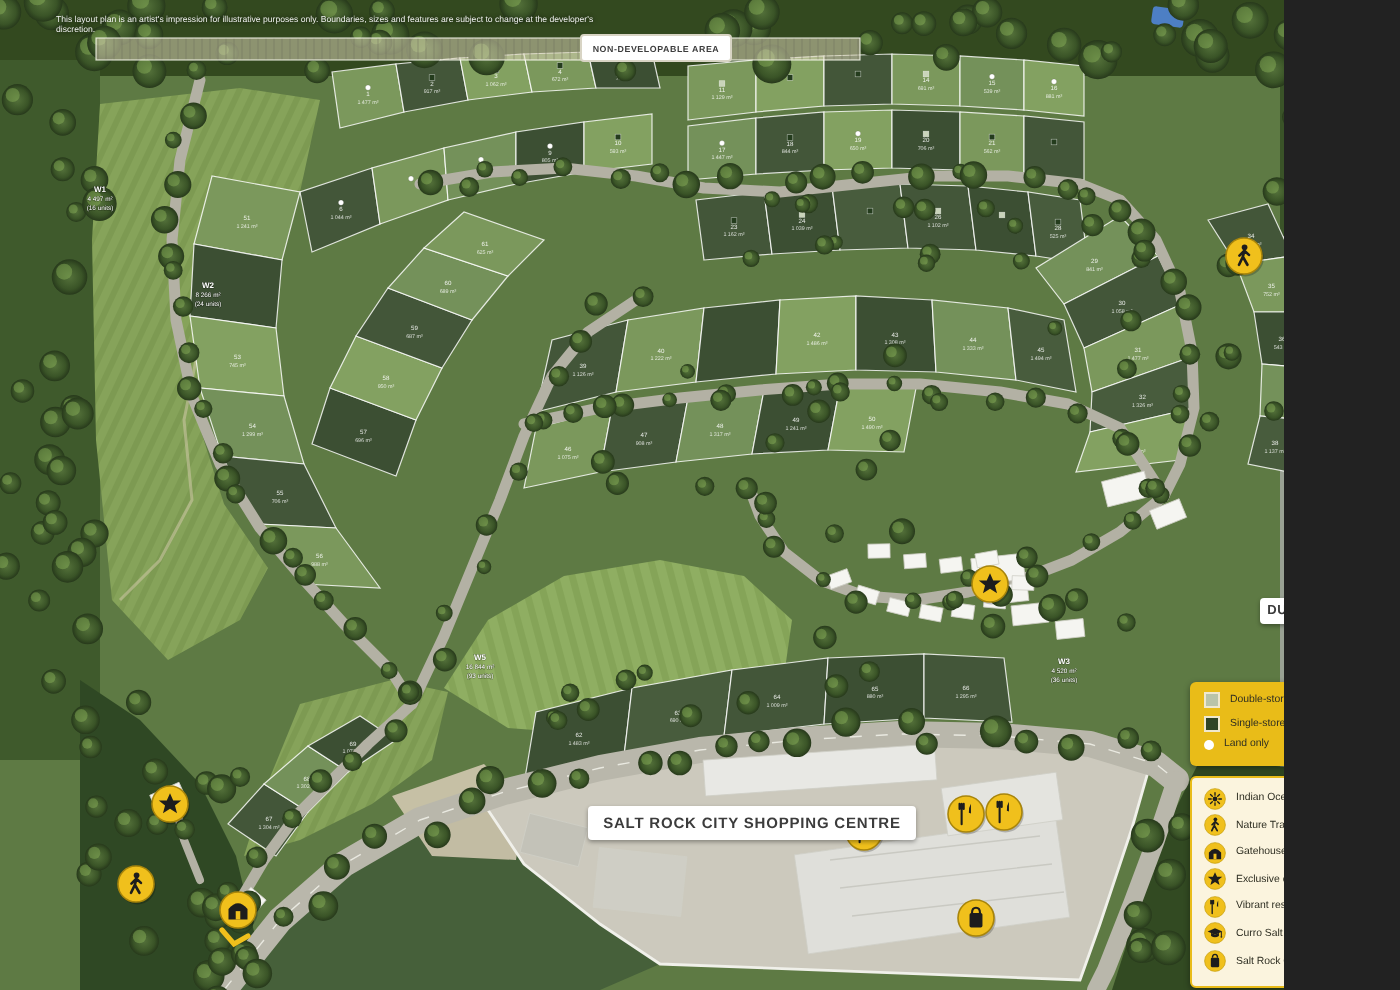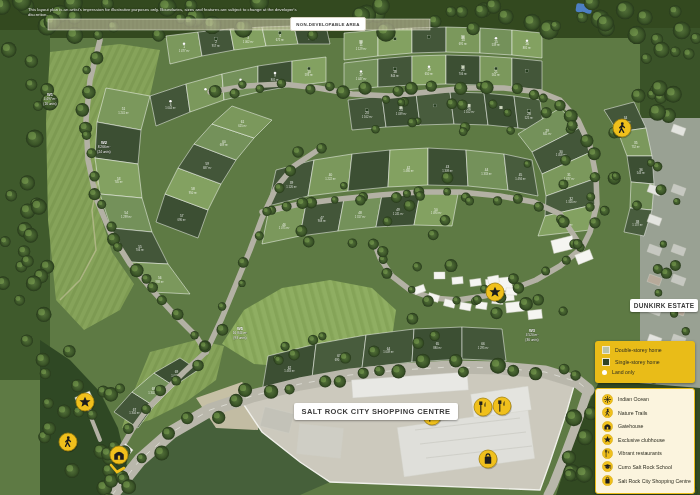--- a/index.html
+++ b/index.html
@@ -1,16 +1,16 @@
 <!DOCTYPE html>
 <html><head>
 <meta charset="utf-8">
 <style>
   html,body{margin:0;padding:0;background:#222;}
-  #stage{position:relative;width:700px;height:495px;overflow:hidden;
+  #stage{position:relative;width:642px;height:495px;overflow:hidden;
     font-family:"Liberation Sans",sans-serif;background:#5e7a44;}
   #estate-map{position:absolute;left:0;top:0;}
   #estate-map text{font-family:"Liberation Sans",sans-serif;}
   .maplabel{position:absolute;background:#ffffff;color:#3c3c3c;border-radius:2px;
     display:flex;align-items:center;justify-content:center;font-weight:bold;
     box-shadow:0 1px 2px rgba(0,0,0,.35);white-space:nowrap;}
   #shopping-label{left:294px;top:403px;width:164px;height:17px;font-size:7.5px;letter-spacing:.4px;}
   #dunkirk-label{left:630px;top:299px;width:68px;height:13px;font-size:6.5px;letter-spacing:.3px;}
   #nondev-label{left:290px;top:17px;width:74px;height:12px;font-size:4.4px;letter-spacing:.3px;
     box-shadow:none;border:0.5px solid #d8d4c4;}

